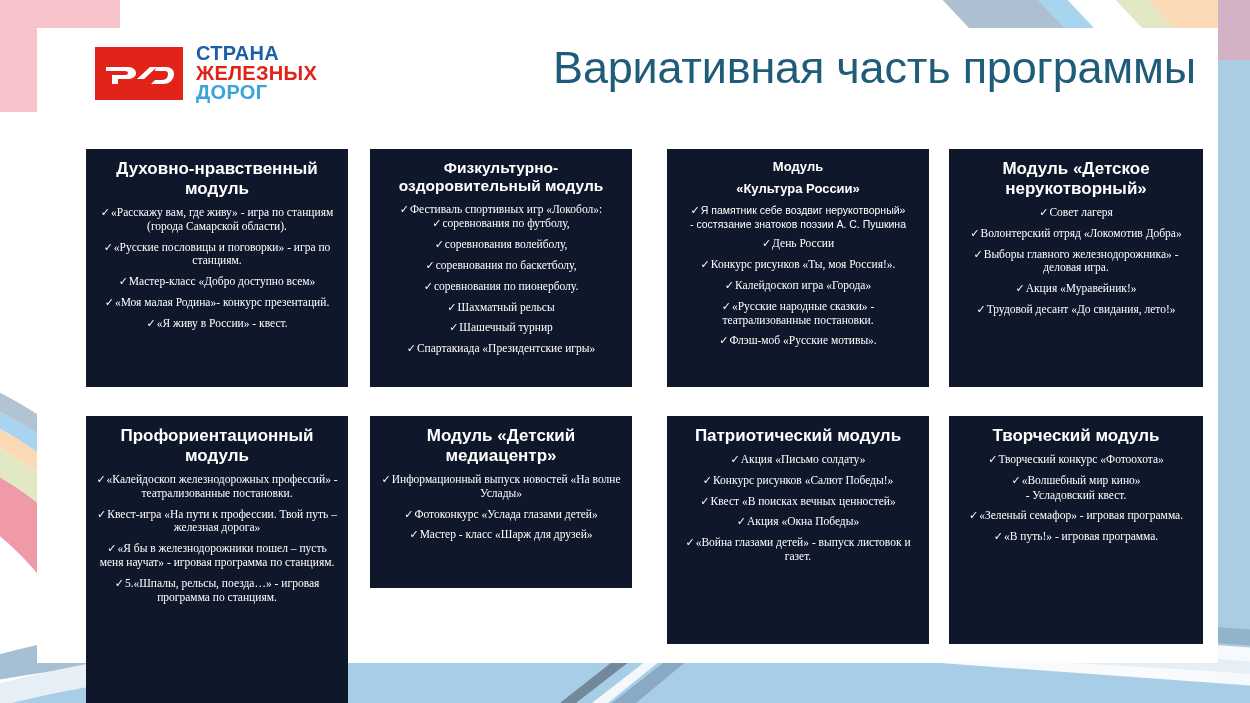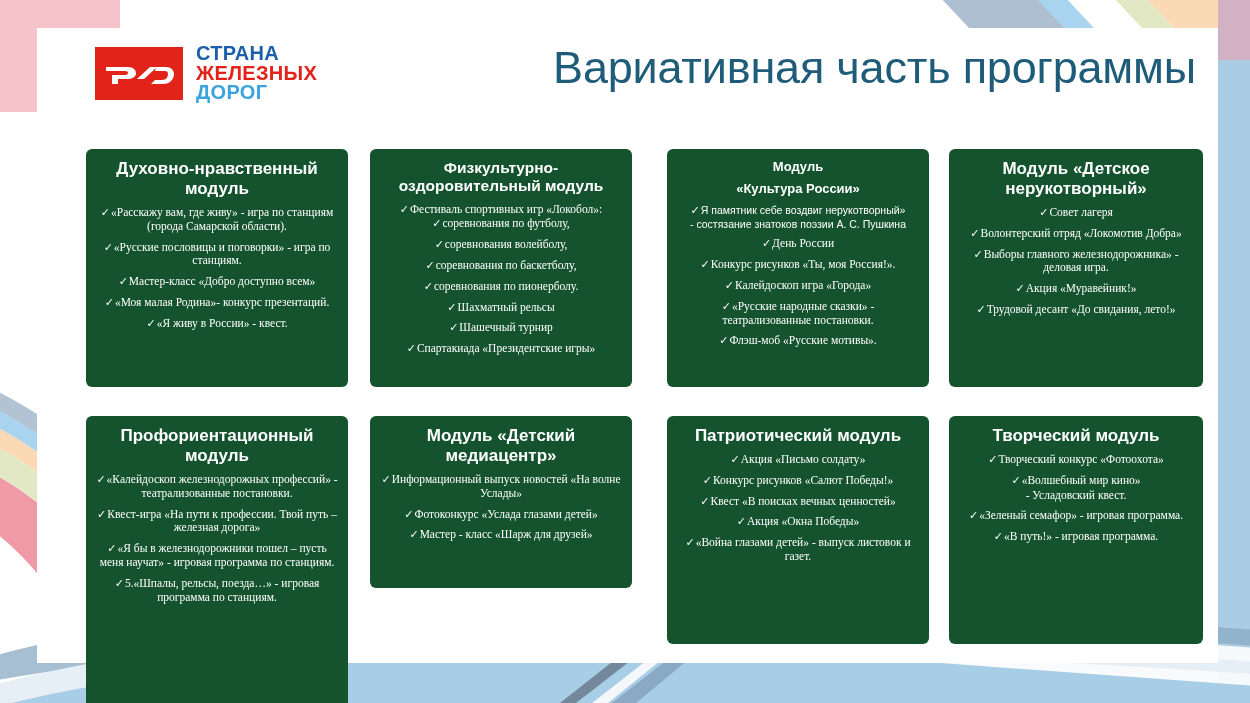--- a/index.html
+++ b/index.html
@@ -83,28 +83,27 @@
     color: #1f5c7a;
     font-weight: normal;
     letter-spacing: -0.2px;
     white-space: nowrap;
     font-family: "Liberation Sans", sans-serif;
   }
 
   
   .card {
     position: absolute;
-    background: #14532d;
+    background: #0f172a;
     color: #ffffff;
     box-sizing: border-box;
     padding: 10px 8px 8px 8px;
     z-index: 3;
     text-align: center;
     overflow: hidden;
-    border-radius: 6px;
   }
   .card-title {
     font-family: "Liberation Sans", sans-serif;
     font-weight: bold;
     color: #ffffff;
     line-height: 1.18;
     margin: 0 0 7px 0;
     text-align: center;
   }
   .card-title.t-lg   { font-size: 17px; }

